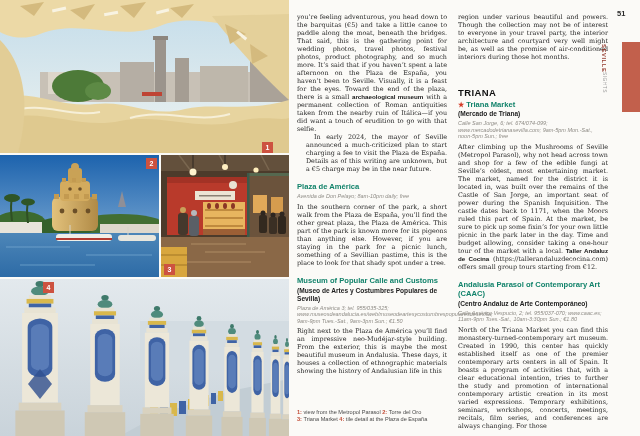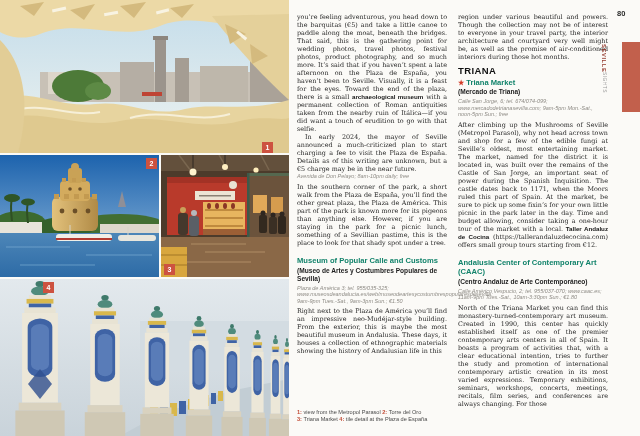--- a/index.html
+++ b/index.html
@@ -18,25 +18,25 @@
          font-family:"Liberation Sans",sans-serif;font-size:7px;font-weight:bold;
          display:flex;align-items:center;justify-content:center;z-index:5;}
 
   
   .col{position:absolute;top:0;height:436px;}
   #col-middle{left:297px;width:150px;}
   #col-right{left:458px;width:150px;}
   .col-inner{padding-top:13px;}
 
   p.body{font-size:6.4px;line-height:8px;color:#262626;text-align:justify;margin:0;}
-  p.body.indent{text-indent:8px;}
+  p.body.indent{text-indent:8px;margin-left:9px;}
   .inline-bold{font-family:"Liberation Sans",sans-serif;font-weight:bold;font-size:6.2px;color:#161616;}
 
   h2.district{font-family:"Liberation Sans",sans-serif;font-size:9.5px;letter-spacing:.4px;
-              color:#111;margin:4px 0 2px 0;font-weight:bold;}
+              color:#111;margin:26px 0 2px 0;font-weight:bold;}
   h3.sight{font-family:"Liberation Sans",sans-serif;font-size:7.6px;line-height:9px;
            color:#12836b;margin:9px 0 2px 0;font-weight:bold;}
   h3.sight.tight{margin:2px 0 1px 0;}
   h4.subhead{font-family:"Liberation Sans",sans-serif;font-size:6.6px;line-height:8px;
              color:#1d1d1d;margin:0 0 2px 0;font-weight:bold;}
   p.info{font-family:"Liberation Sans",sans-serif;font-style:italic;font-size:5.5px;
          line-height:6.6px;color:#8f8c86;margin:0 0 3px 0;}
   .star{color:#d43d2a;font-style:normal;margin-right:2px;font-size:7px;}
 
   .captions{position:absolute;left:0;bottom:13px;width:160px;
@@ -301,20 +301,21 @@
 <div class="badge" style="left:262px;top:142px;">1</div>
 <div class="badge" style="left:146px;top:158px;">2</div>
 <div class="badge" style="left:164px;top:264px;">3</div>
 <div class="badge" style="left:43px;top:282px;">4</div>
 
 <div class="col" id="col-middle">
   <div class="col-inner">
     <p class="body"><span>you’re feeling adventurous, you head down to the barquitas (€5) and take a little canoe to paddle along the moat, beneath the bridges. That said, this is the gathering point for wedding photos, travel photos, festival photos, product photography, and so much more. It’s said that if you haven’t spent a late afternoon on the Plaza de España, you haven’t been to Seville. Visually, it is a feast for the eyes. Toward the end of the plaza, there is a small </span><span class="inline-bold">archaeological museum</span><span> with a permanent collection of Roman antiquities taken from the nearby ruin of Itálica—if you did want a touch of erudition to go with that selfie.</span></p>
     <p class="body indent">In early 2024, the mayor of Seville announced a much-criticized plan to start charging a fee to visit the Plaza de España. Details as of this writing are unknown, but a €5 charge may be in the near future.</p>
 
+    <h3 class="sight">Plaza de América</h3>
     <p class="info">Avenida de Don Pelayo; 8am-10pm daily; free</p>
     <p class="body">In the southern corner of the park, a short walk from the Plaza de España, you’ll find the other great plaza, the Plaza de América. This part of the park is known more for its pigeons than anything else. However, if you are staying in the park for a picnic lunch, something of a Sevillian pastime, this is the place to look for that shady spot under a tree.</p>
 
     <h3 class="sight">Museum of Popular Calle and Customs</h3>
     <h4 class="subhead">(Museo de Artes y Costumbres Populares de Sevilla)</h4>
     <p class="info">Plaza de América 3; tel. 955/035-325; www.museosdeandalucia.es/web/museodeartesycostumbrespopularesdesevilla; 9am-9pm Tues.-Sat., 9am-3pm Sun.; €1.50</p>
     <p class="body">Right next to the Plaza de América you’ll find an impressive neo-Mudéjar-style building. From the exterior, this is maybe the most beautiful museum in Andalusia. These days, it houses a collection of ethnographic materials showing the history of Andalusian life in this</p>
   </div>
 
   <div class="captions">
@@ -326,25 +327,25 @@
 <div class="col" id="col-right">
   <div class="col-inner">
     <p class="body">region under various beautiful and powers. Though the collection may not be of interest to everyone in your travel party, the interior architecture and courtyard very well might be, as well as the promise of air-conditioned interiors during those hot months.</p>
 
     <h2 class="district">TRIANA</h2>
     <h3 class="sight tight"><span class="star">★</span><span>Triana Market</span></h3>
     <h4 class="subhead">(Mercado de Triana)</h4>
     <p class="info">Calle San Jorge, 6; tel. 674/074-099; www.mercadodetrianasevilla.com; 9am-5pm Mon.-Sat., noon-5pm Sun.; free</p>
     <p class="body"><span>After climbing up the Mushrooms of Seville (Metropol Parasol), why not head across town and shop for a few of the edible fungi at Seville’s oldest, most entertaining market. The market, named for the district it is located in, was built over the remains of the Castle of San Jorge, an important seat of power during the Spanish Inquisition. The castle dates back to 1171, when the Moors ruled this part of Spain. At the market, be sure to pick up some fixin’s for your own little picnic in the park later in the day. Time and budget allowing, consider taking a one-hour tour of the market with a local. </span><span class="inline-bold">Taller Andaluz de Cocina</span><span> (https://tallerandaluzdecocina.com) offers small group tours starting from €12.</span></p>
 
-    <h3 class="sight">Andalusia Center of Contemporary Art (CAAC)</h3>
+    <h3 class="sight">Andalusia Parasol of Contemporary Art (CAAC)</h3>
     <h4 class="subhead">(Centro Andaluz de Arte Contemporáneo)</h4>
     <p class="info">Calle Américo Vespucio, 2; tel. 955/037-070; www.caac.es; 11am-9pm Tues.-Sat., 10am-3:30pm Sun.; €1.80</p>
     <p class="body">North of the Triana Market you can find this monastery-turned-contemporary art museum. Created in 1990, this center has quickly established itself as one of the premier contemporary arts centers in all of Spain. It boasts a program of activities that, with a clear educational intention, tries to further the study and promotion of international contemporary artistic creation in its most varied expressions. Temporary exhibitions, seminars, workshops, concerts, meetings, recitals, film series, and conferences are always changing. For those</p>
   </div>
 </div>
 
-<div id="page-number">80</div>
+<div id="page-number">51</div>
 <div id="chapter-tab-block"></div>
 <div id="chapter-tab-text">
   <span class="chapter">SEVILLE</span>
   <span class="section">SIGHTS</span>
 </div>
 
 </body></html>

